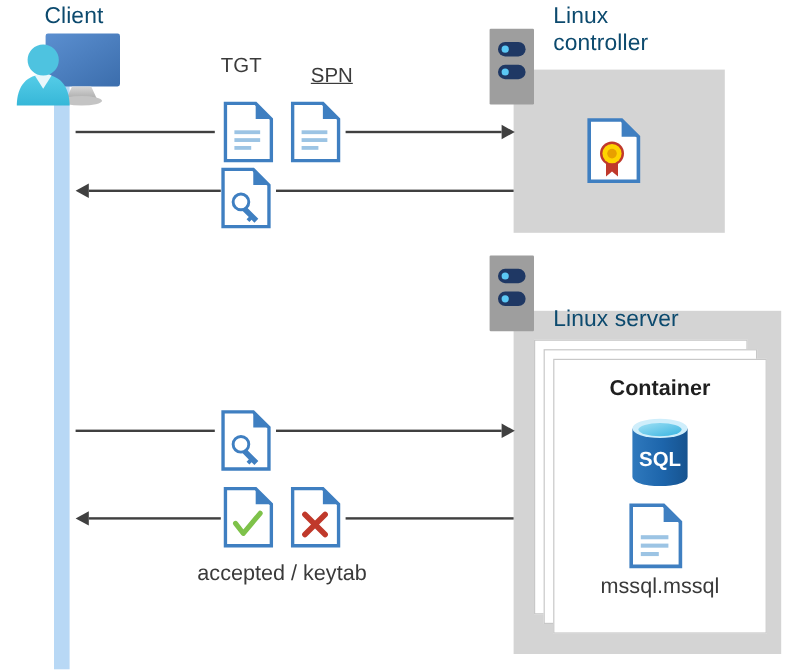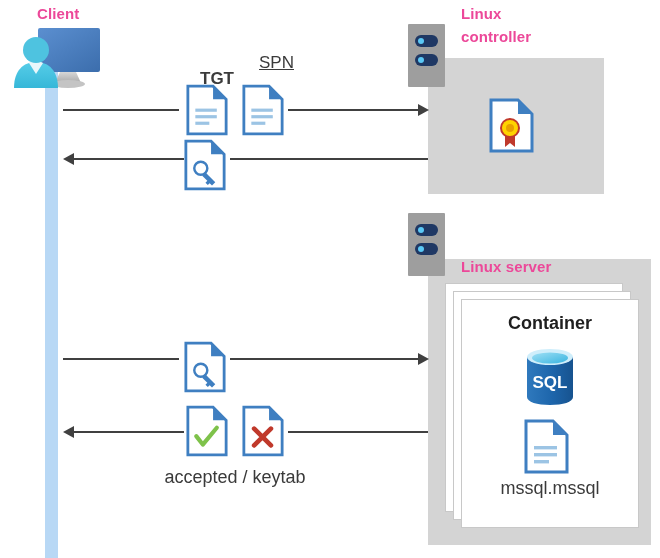--- a/index.html
+++ b/index.html
@@ -9,21 +9,21 @@
     font-family:"Liberation Sans", sans-serif;
     position:relative;
     overflow:hidden;
     -webkit-font-smoothing:antialiased;
   }
   .stage{position:absolute;left:0;top:0;width:660px;height:558px;}
   .abs{position:absolute;}
 
   
   .hdr{
-    font-weight:bold;color:#ec4899;font-size:15px;line-height:23px;
+    font-weight:normal;color:#0c4a6e;font-size:19px;line-height:23px;
     letter-spacing:.1px;
   }
   .lbl{
     color:#3b3b3b;font-size:17px;line-height:21px;font-weight:normal;
   }
   .caption{color:#3a3a3a;font-size:18px;line-height:22px;}
   .cardtitle{font-weight:bold;color:#1f1f1f;font-size:18px;line-height:22px;}
 
   
   .lifeline{background:#b8d8f5;width:13px;}
@@ -157,21 +157,21 @@
       <rect x="10" y="41" width="15" height="3.4" fill="#9cc4e4"></rect>
     </svg>
   </div>
 
   <div class="abs caption" style="left:461px;top:477px;width:178px;text-align:center;">mssql.mssql</div>
 
   <div class="abs arrowline" style="left:63px;top:109px;width:116px;"></div>
   <div class="abs arrowline" style="left:288px;top:109px;width:130px;"></div>
   <div class="abs arrowhead right" style="left:418px;top:104px;"></div>
 
-  <div class="abs lbl" style="left:184px;top:68px;width:50px;text-align:right;font-weight:bold;">TGT</div>
+  <div class="abs lbl" style="left:184px;top:44px;width:50px;text-align:left;">TGT</div>
   <div class="abs lbl" style="left:244px;top:52px;width:50px;text-align:right;text-decoration:underline;">SPN</div>
 
   <div class="abs" style="left:186px;top:84px;width:42px;height:52px;">
     <svg width="42" height="52" viewBox="0 0 45 55">
       <path d="M2 2 h27 l14 14 v37 h-41 z" fill="#ffffff" stroke="#3f7fc1" stroke-width="3"></path>
       <path d="M29 2 l14 14 h-14 z" fill="#3f7fc1"></path>
       <rect x="10" y="26" width="23" height="3.4" fill="#9cc4e4"></rect>
       <rect x="10" y="33" width="23" height="3.4" fill="#9cc4e4"></rect>
       <rect x="10" y="40" width="15" height="3.4" fill="#9cc4e4"></rect>
     </svg>

